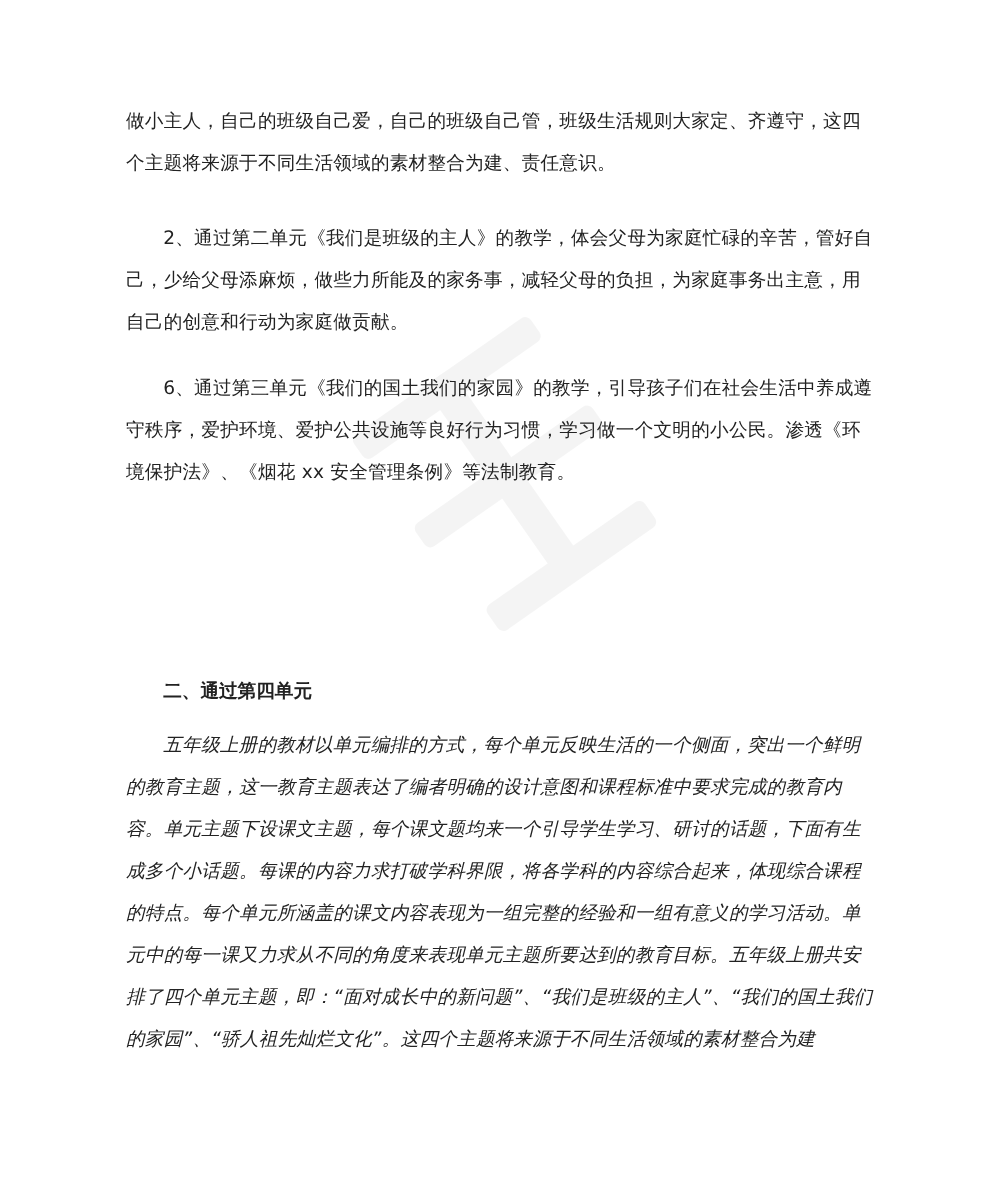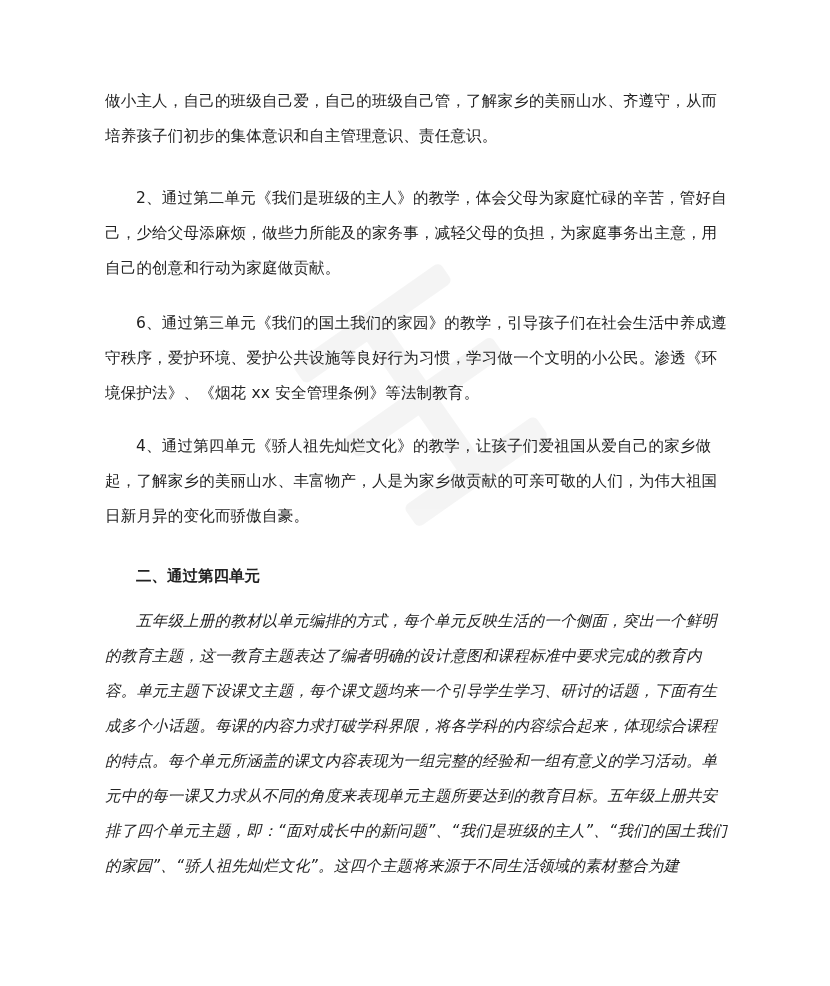--- a/index.html
+++ b/index.html
@@ -18,19 +18,18 @@
 <body>
 
 <div class="page">
   <div class="watermark">
     <div class="bar" style="left:20px;top:20px;width:180px;height:24px;"></div>
     <div class="bar" style="left:95px;top:20px;width:26px;height:200px;"></div>
     <div class="bar" style="left:20px;top:110px;width:180px;height:24px;"></div>
     <div class="bar" style="left:30px;top:200px;width:160px;height:26px;"></div>
   </div>
 
-  <p class="para" style="top:84px;">做小主人，自己的班级自己爱，自己的班级自己管，了解家乡的美丽山水、齐遵守，从而培养孩子们初步的集体意识和自主管理意识、责任意识。</p>
+  <p class="para" style="top:84px;">做小主人，自己的班级自己爱，自己的班级自己管，班级生活规则大家定、齐遵守，这四个主题将来源于不同生活领域的素材整合为建、责任意识。</p>
   <p class="para indent" style="top:181px;">2、通过第二单元《我们是班级的主人》的教学，体会父母为家庭忙碌的辛苦，管好自己，少给父母添麻烦，做些力所能及的家务事，减轻父母的负担，为家庭事务出主意，用自己的创意和行动为家庭做贡献。</p>
   <p class="para indent" style="top:306px;">6、通过第三单元《我们的国土我们的家园》的教学，引导孩子们在社会生活中养成遵守秩序，爱护环境、爱护公共设施等良好行为习惯，学习做一个文明的小公民。渗透《环境保护法》、《烟花 xx 安全管理条例》等法制教育。</p>
-  <p class="para indent" style="top:429px;">4、通过第四单元《骄人祖先灿烂文化》的教学，让孩子们爱祖国从爱自己的家乡做起，了解家乡的美丽山水、丰富物产，人是为家乡做贡献的可亲可敬的人们，为伟大祖国日新月异的变化而骄傲自豪。</p>
   <p class="heading" style="top:566px;">二、通过第四单元</p>
   <p class="para indent" style="top:604px;font-style:italic;">五年级上册的教材以单元编排的方式，每个单元反映生活的一个侧面，突出一个鲜明的教育主题，这一教育主题表达了编者明确的设计意图和课程标准中要求完成的教育内容。单元主题下设课文主题，每个课文题均来一个引导学生学习、研讨的话题，下面有生成多个小话题。每课的内容力求打破学科界限，将各学科的内容综合起来，体现综合课程的特点。每个单元所涵盖的课文内容表现为一组完整的经验和一组有意义的学习活动。单元中的每一课又力求从不同的角度来表现单元主题所要达到的教育目标。五年级上册共安排了四个单元主题，即：“面对成长中的新问题”、“我们是班级的主人”、“我们的国土我们的家园”、“骄人祖先灿烂文化”。这四个主题将来源于不同生活领域的素材整合为建</p>
 </div>
 
 </body></html>

